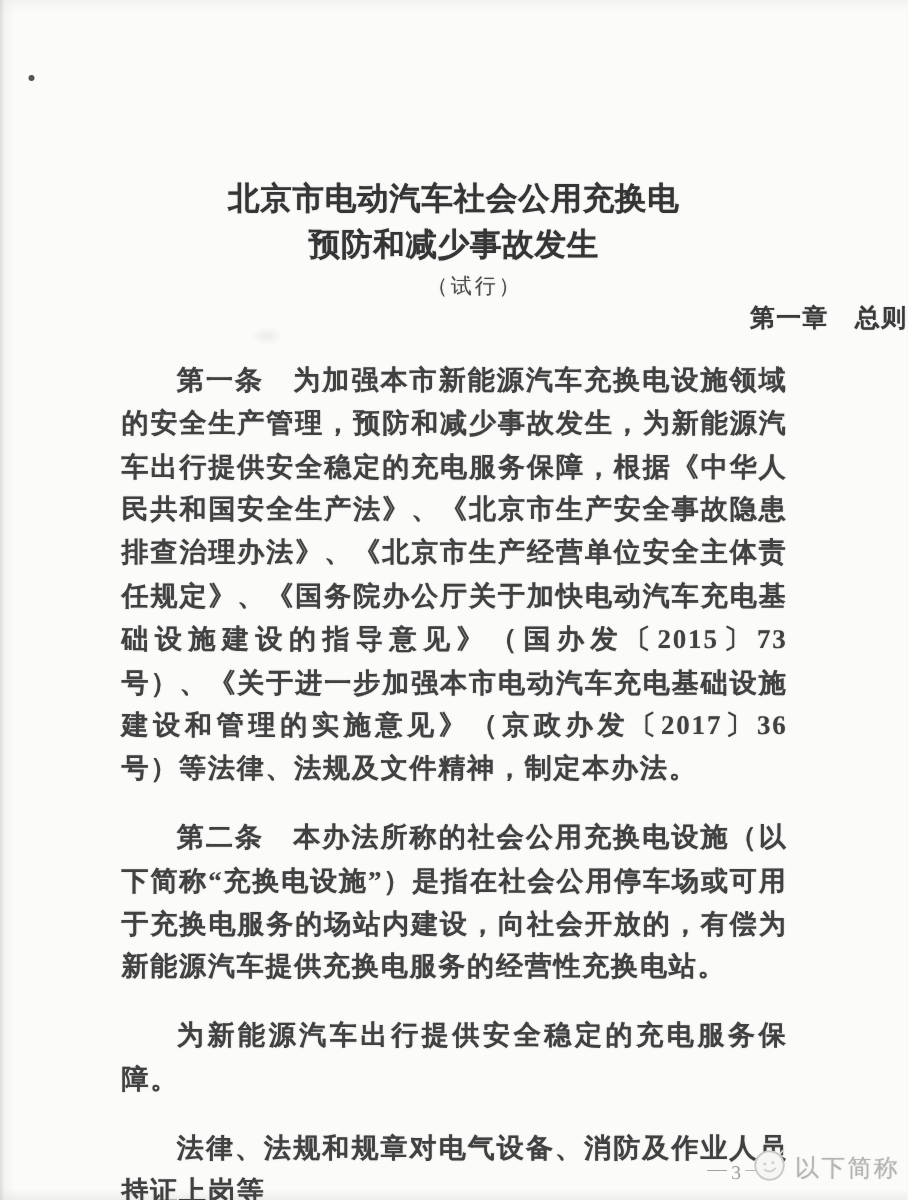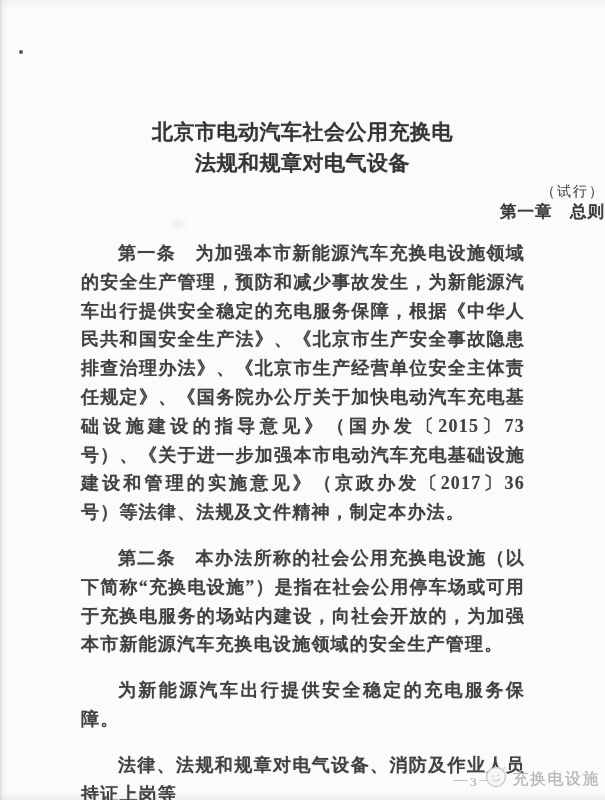--- a/index.html
+++ b/index.html
@@ -42,21 +42,21 @@
     font-weight: bold;
     color: #353535;
     letter-spacing: 0.5px;
     text-shadow: 0 0 1px rgba(60,60,60,0.40);
   }
   .title .tline {
     display: block;
   }
   .subtitle {
     margin-top: 3px;
-    text-align: right;
+    text-align: center;
     font-size: 14px;
     line-height: 19px;
     color: #4a4a4a;
     letter-spacing: 2px;
     text-shadow: 0 0 1px rgba(80,80,80,0.35);
     margin-left: 28px;
   }
   .chapter {
     text-align: right;
     font-size: 16.5px;
@@ -122,41 +122,41 @@
 </style>
 </head>
 <body>
 
 <div class="page">
 
   <div class="scan-speck"></div>
 
   <h1 class="title">
     <span class="tline">北京市电动汽车社会公用充换电</span>
-    <span class="tline">法规和规章对电气设备</span>
+    <span class="tline">预防和减少事故发生</span>
   </h1>
 
   <div class="subtitle">（试行）</div>
 
   <div class="chapter">第一章　总则</div>
 
   <div class="content">
     <p>第一条　为加强本市新能源汽车充换电设施领域的安全生产管理，预防和减少事故发生，为新能源汽车出行提供安全稳定的充电服务保障，根据《中华人民共和国安全生产法》、《北京市生产安全事故隐患排查治理办法》、《北京市生产经营单位安全主体责任规定》、《国务院办公厅关于加快电动汽车充电基础设施建设的指导意见》（国办发〔2015〕73 号）、《关于进一步加强本市电动汽车充电基础设施建设和管理的实施意见》（京政办发〔2017〕36 号）等法律、法规及文件精神，制定本办法。</p>
-    <p>第二条　本办法所称的社会公用充换电设施（以下简称“充换电设施”）是指在社会公用停车场或可用于充换电服务的场站内建设，向社会开放的，为加强本市新能源汽车充换电设施领域的安全生产管理。</p>
+    <p>第二条　本办法所称的社会公用充换电设施（以下简称“充换电设施”）是指在社会公用停车场或可用于充换电服务的场站内建设，向社会开放的，有偿为新能源汽车提供充换电服务的经营性充换电站。</p>
     <p>为新能源汽车出行提供安全稳定的充电服务保障。</p>
     <p>法律、法规和规章对电气设备、消防及作业人员持证上岗等</p>
   </div>
 
   <div class="footer">
     <span class="pnum"><span>—</span><span class="pnum-digit">3</span><span class="pnum-dash-right">—</span></span>
     <span class="mascot">
       <svg width="26" height="26" viewBox="0 0 26 26">
         <circle cx="13" cy="13" r="9.5" fill="#f6f6f4" stroke="#c9c9c6" stroke-width="1.3"></circle>
         <circle cx="10" cy="11.5" r="1" fill="#cfcfcc"></circle>
         <circle cx="15.5" cy="11.5" r="1" fill="#cfcfcc"></circle>
         <path d="M9.5 15.5 q3.5 3 7 0" fill="none" stroke="#cfcfcc" stroke-width="1.2" stroke-linecap="round"></path>
         <path d="M20.5 7 l2.5 -2.5" fill="none" stroke="#d4d4d1" stroke-width="1.2" stroke-linecap="round"></path>
       </svg>
     </span>
-    <span class="wtext">充换电设施</span>
+    <span class="wtext">以下简称</span>
   </div>
 
 </div>
 
 </body></html>

